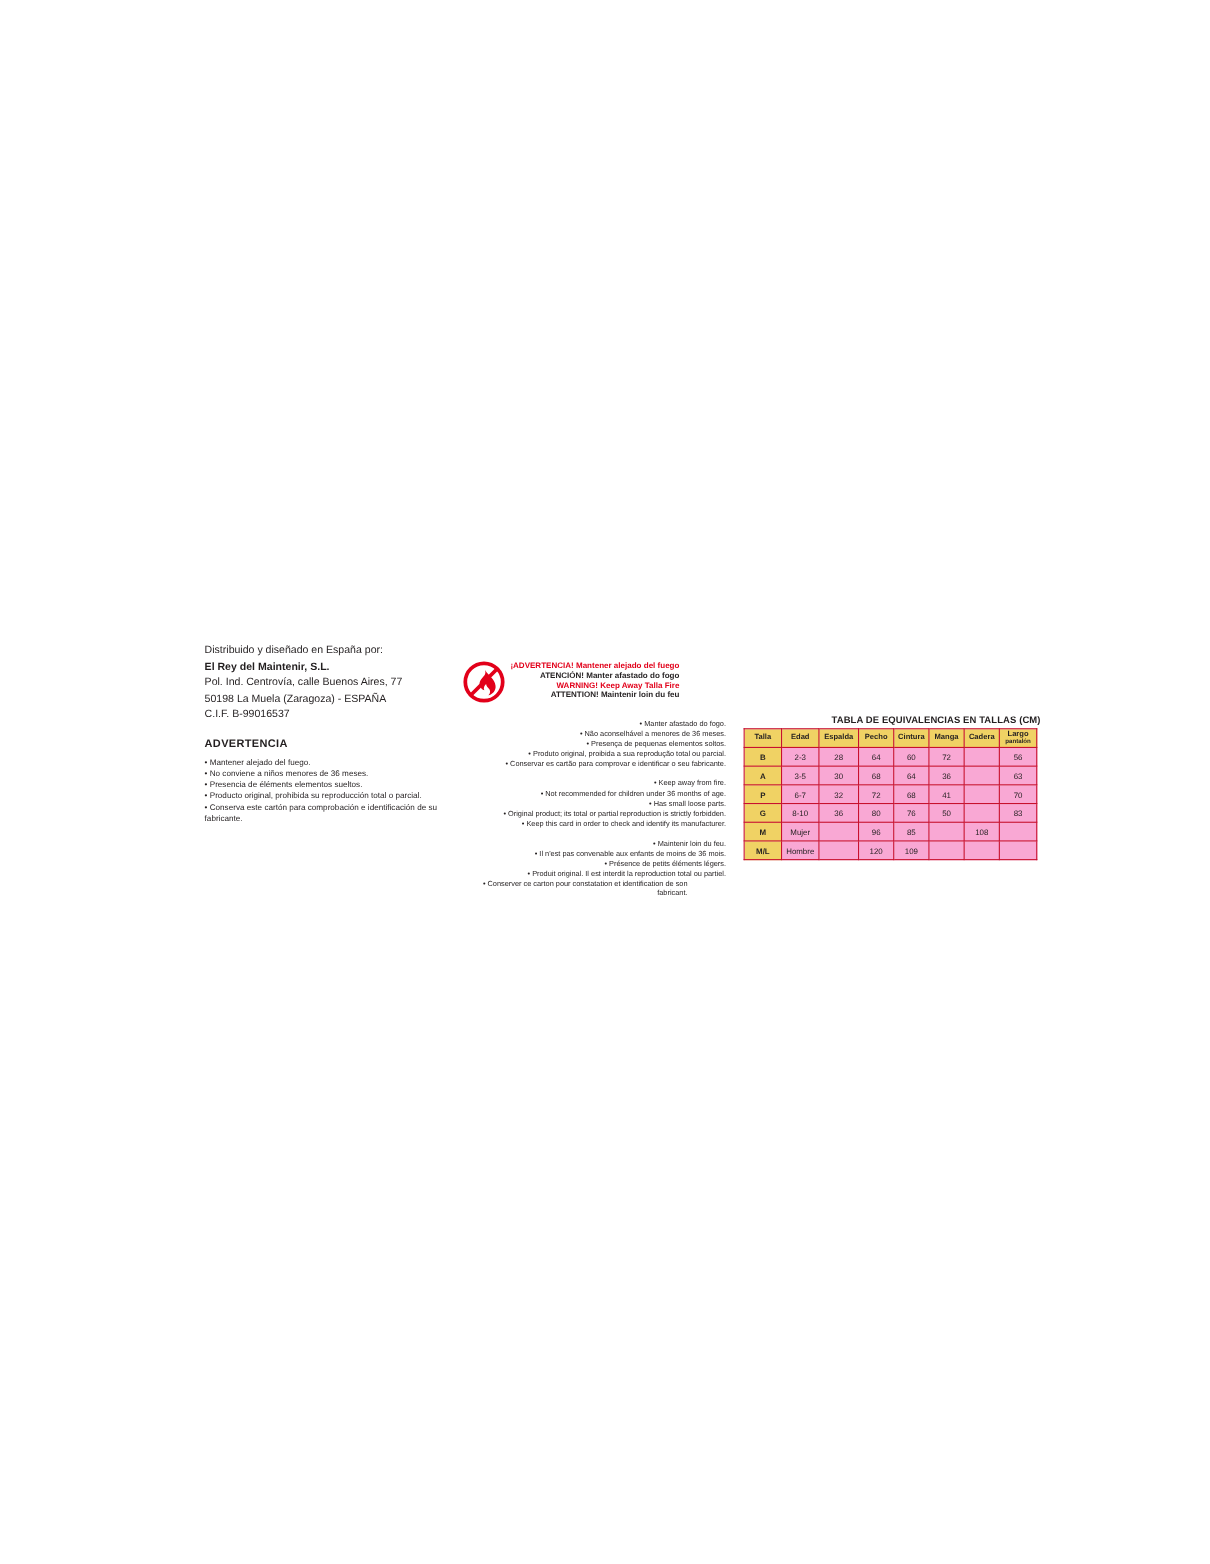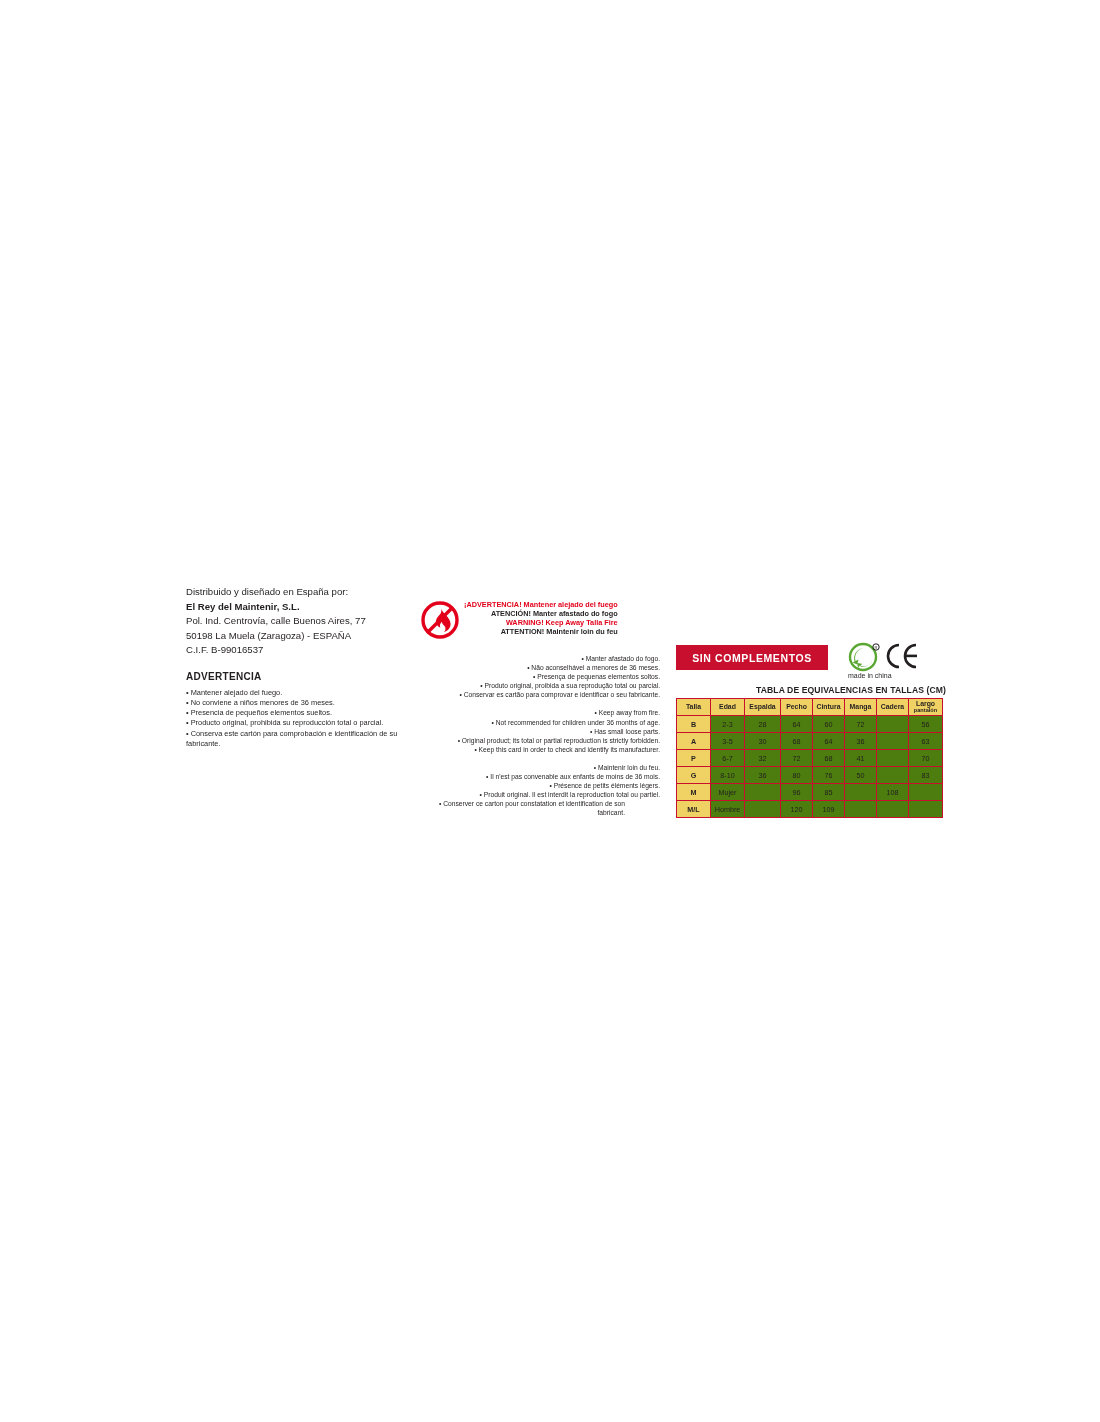--- a/index.html
+++ b/index.html
@@ -177,21 +177,21 @@
   table.sizes thead th {
     background: #f0d264;
     font-weight: bold;
     font-size: 6.9px;
     line-height: 7.4px;
   }
   table.sizes tbody td.talla {
     background: #f0d264;
     font-weight: bold;
   }
-  table.sizes tbody td { background: #4d7c0f; }
+  table.sizes tbody td { background: #f9a8d4; }
   .two-line { display: block; line-height: 7.2px; }
 
   
   col.c0 { width: 34px; }
   col.c1 { width: 34px; }
   col.c2 { width: 36px; }
   col.c3 { width: 32px; }
   col.c4 { width: 32px; }
   col.c5 { width: 32px; }
   col.c6 { width: 32px; }
@@ -209,21 +209,21 @@
     <div class="dist-line bold">El Rey del Maintenir, S.L.</div>
     <div class="dist-line">Pol. Ind. Centrovía, calle Buenos Aires, 77</div>
     <div class="dist-line">50198 La Muela (Zaragoza) - ESPAÑA</div>
     <div class="dist-line">C.I.F. B-99016537</div>
 
     <div class="adv-title">ADVERTENCIA</div>
 
     <div class="bullets">
       <div>• Mantener alejado del fuego.</div>
       <div>• No conviene a niños menores de 36 meses.</div>
-      <div>• Presencia de pequeños elementos sueltos.</div>
+      <div>• Presencia de éléments elementos sueltos.</div>
       <div>• Producto original, prohibida su reproducción total o parcial.</div>
       <div class="wrap">• Conserva este cartón para comprobación e identificación de su fabricante.</div>
     </div>
   </div>
 
   <div class="col" id="col-mid">
 
     <div class="warn-head">
       <svg class="no-fire" viewBox="0 0 40 40">
         <circle cx="20" cy="20" r="17" fill="#ffffff" stroke="#e2001a" stroke-width="3.4"></circle>
@@ -258,39 +258,20 @@
       <div>• Maintenir loin du feu.</div>
       <div>• Il n'est pas convenable aux enfants de moins de 36 mois.</div>
       <div>• Présence de petits éléments légers.</div>
       <div>• Produit original. Il est interdit la reproduction total ou partiel.</div>
       <div class="wrap">• Conserver ce carton pour constatation et identification de son fabricant.</div>
     </div>
   </div>
 
   <div class="col" id="col-right">
 
-    <div class="badge-row">
-      <div class="sin-badge">SIN COMPLEMENTOS</div>
-
-      <svg class="recycle-wrap" viewBox="0 0 32 30">
-        <circle cx="15" cy="15" r="13" fill="none" stroke="#5aa832" stroke-width="2.4"></circle>
-        <path d="M15 6 C 9 8, 6 13, 7.5 19 L 10.5 17.4 L 9.2 22.5 L 4.5 20.6 L 6.6 19.6 C 4.8 12.9 8.6 7.5 15 6 Z" fill="#5aa832"></path>
-        <path d="M24 18 C 23 23, 18 25.5, 12.5 24.5 L 14 21.8 L 9 21 L 10.2 26 L 11.8 23.6 C 18.5 25.6 23.6 22.6 24 18 Z" fill="#5aa832"></path>
-        <circle cx="28" cy="5" r="3.2" fill="none" stroke="#231f20" stroke-width="1"></circle>
-        <text x="28" y="6.6" font-size="4" text-anchor="middle" fill="#231f20" font-family="Liberation Sans, sans-serif">R</text>
-      </svg>
-
-      <svg class="ce-wrap" viewBox="0 0 34 30">
-        <path d="M13 4 A 11 11 0 1 0 13 26" fill="none" stroke="#231f20" stroke-width="2.6"></path>
-        <path d="M30 4 A 11 11 0 1 0 30 26" fill="none" stroke="#231f20" stroke-width="2.6"></path>
-        <rect x="20" y="13.6" width="11" height="2.6" fill="#231f20"></rect>
-      </svg>
-
-      <div class="made-in">made in china</div>
-    </div>
 
     <div class="table-title">TABLA DE EQUIVALENCIAS EN TALLAS (CM)</div>
 
     <table class="sizes">
       <colgroup>
         <col class="c0">
           <col class="c1">
           <col class="c2">
           <col class="c3">
         <col class="c4">

